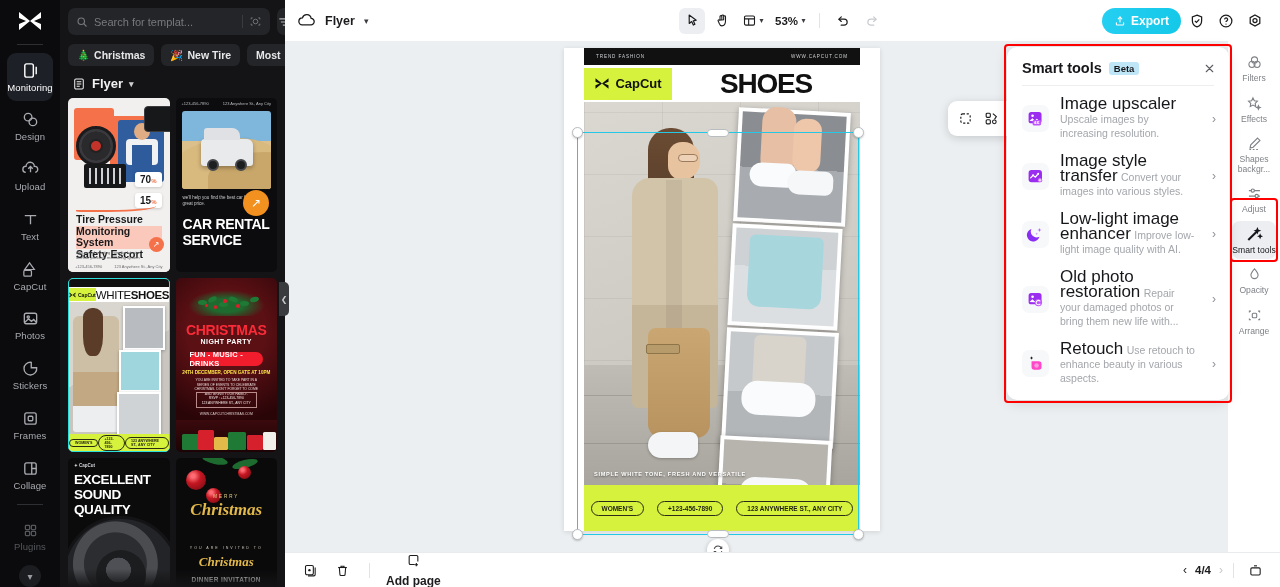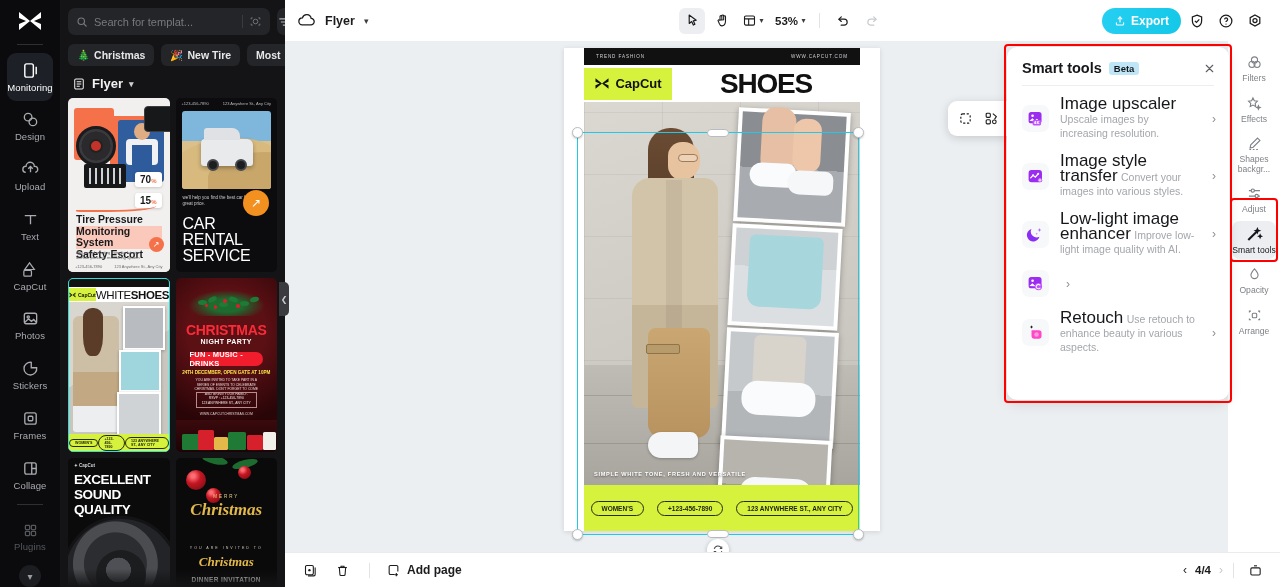--- a/index.html
+++ b/index.html
@@ -107,21 +107,21 @@
      background:linear-gradient(#7fb6dc 0 38%,#dcc08c 38% 100%);}
   .c2 .dune{position:absolute;left:-10%;bottom:0;width:120%;height:66%;background:#d8b97e;border-radius:60% 40% 0 0;}
   .c2 .dune2{position:absolute;right:-20%;bottom:0;width:90%;height:48%;background:#c9a76a;border-radius:70% 30% 0 0;}
   .c2 .jeep{position:absolute;left:22%;top:36%;width:58%;height:34%;background:#e9eaec;border-radius:4px 6px 3px 3px;
      box-shadow:0 2px 4px rgba(0,0,0,.3);}
   .c2 .jeep:after{content:"";position:absolute;left:6%;top:-42%;width:68%;height:46%;background:#dfe1e4;border-radius:3px 8px 0 0;}
   .c2 .wh{position:absolute;bottom:-5px;width:12px;height:12px;border-radius:50%;background:#1d1e20;border:2px solid #46484c;}
   .c2 .desc{position:absolute;left:7px;top:97px;width:95px;font-size:4.5px;line-height:6px;color:#c9cbce;}
   .c2 .circ{position:absolute;right:8px;top:92px;width:26px;height:26px;border-radius:50%;background:#f29120;
      display:flex;align-items:center;justify-content:center;color:#fff;font-size:12px;}
-  .c2 .title{position:absolute;left:7px;right:2px;top:118px;color:#fff;font-size:16px;font-weight:400;line-height:16px;letter-spacing:-.3px;}
+  .c2 .title{position:absolute;left:7px;right:2px;top:118px;color:#fff;font-size:14px;font-weight:700;line-height:16px;letter-spacing:-.3px;}
 
   
   .c3 { background:#fff; border:1.5px solid #2de0dc; }
   .c3 .hd{position:absolute;left:0;right:0;top:0;height:8px;background:#111;}
   .c3 .band{position:absolute;left:0;right:0;top:8px;height:15px;background:#fff;display:flex;align-items:center;}
   .c3 .cap{width:36px;height:13px;background:#d6f23c;display:flex;align-items:center;justify-content:center;
      font-size:5px;font-weight:800;color:#111;gap:2px;}
   .c3 .ws{flex:1;text-align:center;font-size:11.5px;font-weight:800;color:#111;letter-spacing:-.4px;}
   .c3 .ws b{font-weight:800;}
   .c3 .img{position:absolute;left:0;right:0;top:23px;bottom:17px;overflow:hidden;
@@ -315,21 +315,21 @@
   .rr-item .lbl{font-size:8.6px;line-height:9.5px;text-align:center;}
   .rr-item.active{background:#eceef1;color:#16171a;}
   .rr-hl{position:absolute;right:2px;top:198px;width:48px;height:64px;border:2px solid #ff0000;border-radius:4px;z-index:17;pointer-events:none;}
 
   
   .bottombar{
     position:absolute;left:285px;right:0;bottom:0;height:35px;background:#fff;border-top:1px solid #e9ebee;
     display:flex;align-items:center;padding:0 14px;gap:10px;z-index:15;
   }
   .bb-ico{width:22px;height:22px;display:flex;align-items:center;justify-content:center;color:#1c1c1e;cursor:pointer;}
-  .addpage{display:flex;align-items:center;gap:6px;font-size:12px;font-weight:600;color:#1c1c1e;cursor:pointer;}
+  .addpage{display:flex;align-items:center;gap:6px;font-size:12px;font-weight:600;color:#1c1c1e;cursor:pointer;flex-direction:column;}
   .bb-right{margin-left:auto;display:flex;align-items:center;gap:8px;}
   .pg{font-size:11.5px;font-weight:600;color:#1c1c1e;}
   .arw{color:#1c1c1e;font-size:12px;cursor:pointer;}
   .arw.dis{color:#c4c7cb;}
   svg{display:block;}
 </style>
 </head>
 <body>
 
 <div class="app">
@@ -913,20 +913,24 @@
       <div class="st-item">
         <span class="st-ico">
           <svg width="19" height="19" viewBox="0 0 22 22">
               <rect x="3" y="3.6" width="15" height="13" rx="3" fill="#9b2df0"></rect>
               <circle cx="7.6" cy="7.8" r="1.5" fill="#fff"></circle>
               <path d="M4 14l3.4-3.2 2.8 2.4 2.4-2 3.4 3.2z" fill="#fff"></path>
               <circle cx="14.4" cy="14.6" r="4.2" fill="#c052ff"></circle>
               <path d="M16.2 12.8a2.6 2.6 0 100 3.6" stroke="#fff" stroke-width="1.2" fill="none" stroke-linecap="round"></path>
             </svg>
         </span>
+        <span class="st-txt">
+          <span class="st-name">Old photo restoration</span>
+          <span class="st-desc">Repair your damaged photos or bring them new life with...</span>
+        </span>
         <span class="st-arrow">›</span>
       </div>
 
       <div class="st-item">
         <span class="st-ico">
           <svg width="19" height="19" viewBox="0 0 22 22">
               <path d="M6.4 2.6l.6 1.5 1.5.6-1.5.6-.6 1.5-.6-1.5-1.5-.6 1.5-.6z" fill="#111"></path>
               <path d="M6.4 8.4h8.4a3.2 3.2 0 013.2 3.2v3.4a3.2 3.2 0 01-3.2 3.2H9.6a3.2 3.2 0 01-3.2-3.2z" fill="#ff47c8"></path>
               <circle cx="12.2" cy="13.4" r="2.6" fill="#ff9ae0"></circle>
             </svg>

